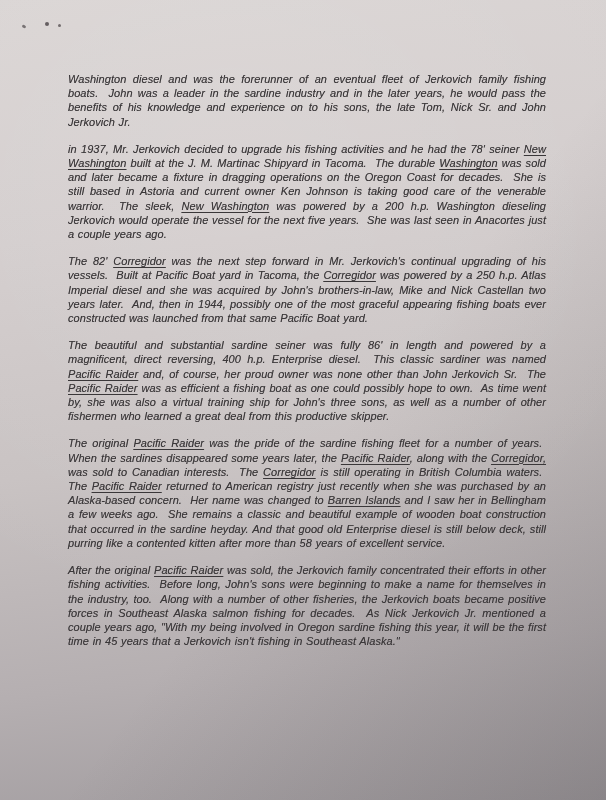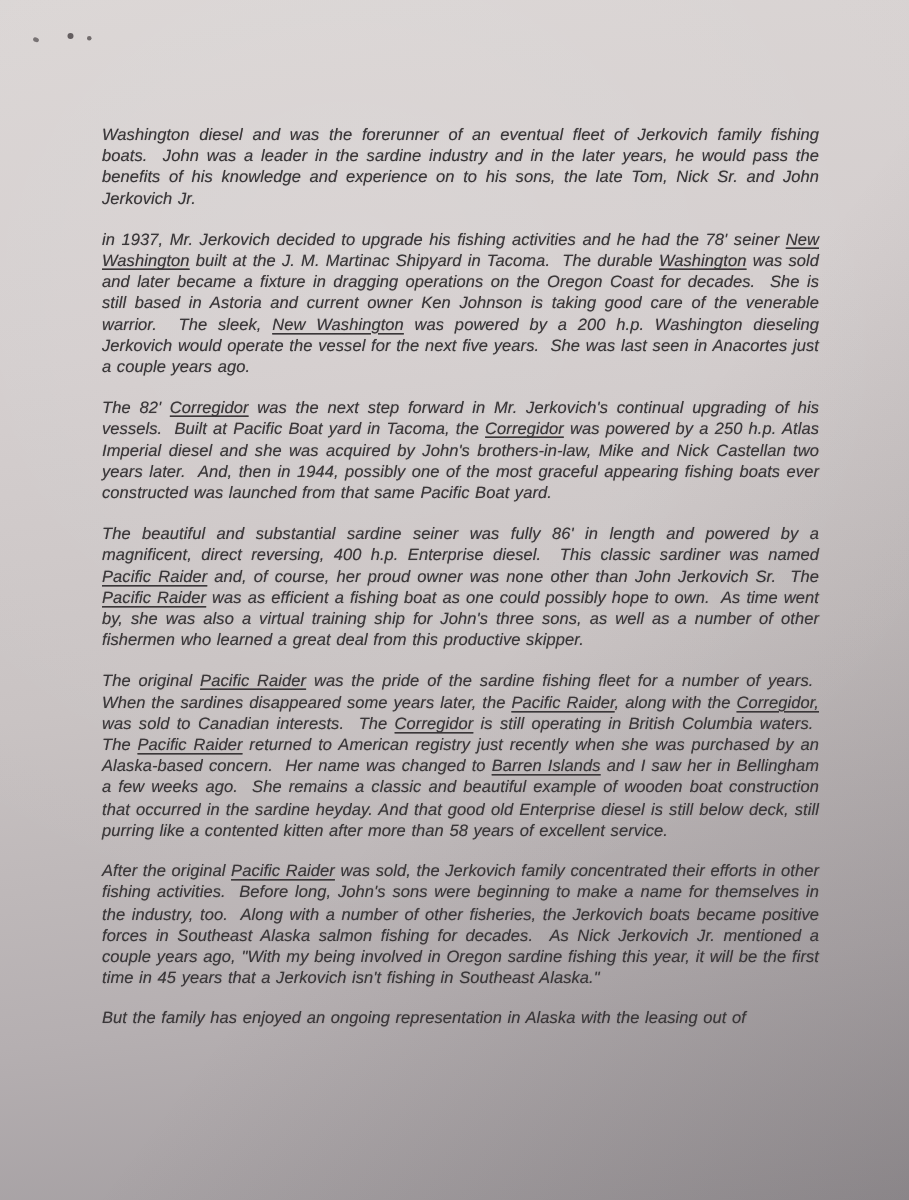--- a/index.html
+++ b/index.html
@@ -7,21 +7,21 @@
     position:relative;
     width:606px;height:800px;
     overflow:hidden;
     background:
       radial-gradient(130% 95% at 38% 22%, rgba(255,255,255,0.10), rgba(255,255,255,0) 60%),
       linear-gradient(to bottom right, rgba(0,0,0,0) 55%, rgba(60,56,60,0.22) 100%),
       linear-gradient(173deg, #dad5d4 0%, #d3cdcd 28%, #c8c2c2 55%, #b5afb1 80%, #a09b9e 100%);
   }
   .text-block{
     position:absolute;
-    left:68px; top:83px; width:478px;
+    left:68px; top:72px; width:478px;
     color:#3a3739;
     font-family:"Liberation Sans", sans-serif;
     font-style:italic;
     font-size:11px;
     line-height:14.2px;
     text-align:justify;
     letter-spacing:0.05px;
     word-spacing:0.6px;
     text-shadow:0 0 0.6px rgba(58,55,57,0.55);
   }
@@ -48,15 +48,14 @@
   <span class="speck s1"></span>
   <span class="speck s2"></span>
   <span class="speck s3"></span>
   <div class="text-block">
       <p class="para"><span class="seg">Washington diesel and was the forerunner of an eventual fleet of Jerkovich family fishing boats.&nbsp; John was a leader in the sardine industry and in the later years, he would pass the benefits of his knowledge and experience on to his sons, the late Tom, Nick Sr. and John Jerkovich Jr.</span></p>
       <p class="para"><span class="seg">in 1937, Mr. Jerkovich decided to upgrade his fishing activities and he had the 78' seiner </span><span class="seg u">New Washington</span><span class="seg"> built at the J. M. Martinac Shipyard in Tacoma.&nbsp;  The durable </span><span class="seg u">Washington</span><span class="seg"> was sold and later became a fixture in dragging operations on the Oregon Coast for decades.&nbsp; She is still based in Astoria and current owner Ken Johnson is taking good care of the venerable warrior.&nbsp; The sleek, </span><span class="seg u">New Washington</span><span class="seg"> was powered by a 200 h.p. Washington dieseling Jerkovich would operate the vessel for the next five years.&nbsp; She was last seen in Anacortes just a couple years ago.</span></p>
       <p class="para"><span class="seg">The 82' </span><span class="seg u">Corregidor</span><span class="seg"> was the next step forward in Mr. Jerkovich's continual upgrading of his vessels.&nbsp; Built at Pacific Boat yard in Tacoma, the </span><span class="seg u">Corregidor</span><span class="seg"> was powered by a 250 h.p. Atlas Imperial diesel and she was acquired by John's brothers-in-law, Mike and Nick Castellan two years later.&nbsp; And, then in 1944, possibly one of the most graceful appearing fishing boats ever constructed was launched from that same Pacific Boat yard.</span></p>
       <p class="para"><span class="seg">The beautiful and substantial sardine seiner was fully 86' in length and powered by a magnificent, direct reversing, 400 h.p. Enterprise diesel.&nbsp;  This classic sardiner was named </span><span class="seg u">Pacific Raider</span><span class="seg"> and, of course, her proud owner was none other than John Jerkovich Sr.&nbsp;  The </span><span class="seg u">Pacific Raider</span><span class="seg"> was as efficient a fishing boat as one could possibly hope to own.&nbsp; As time went by, she was also a virtual training ship for John's three sons, as well as a number of other fishermen who learned a great deal from this productive skipper.</span></p>
       <p class="para"><span class="seg">The original </span><span class="seg u">Pacific Raider</span><span class="seg"> was the pride of the sardine fishing fleet for a number of years.&nbsp; When the sardines disappeared some years later, the </span><span class="seg u">Pacific Raider</span><span class="seg">, along with the </span><span class="seg u">Corregidor,</span><span class="seg"> was sold to Canadian interests.&nbsp;  The </span><span class="seg u">Corregidor</span><span class="seg"> is still operating in British Columbia waters.&nbsp; The </span><span class="seg u">Pacific Raider</span><span class="seg"> returned to American registry just recently when she was purchased by an Alaska-based concern.&nbsp;  Her name was changed to </span><span class="seg u">Barren Islands</span><span class="seg"> and I saw her in Bellingham a few weeks ago.&nbsp; She remains a classic and beautiful example of wooden boat construction that occurred in the sardine heyday. And that good old Enterprise diesel is still below deck, still purring like a contented kitten after more than 58 years of excellent service.</span></p>
       <p class="para"><span class="seg">After the original </span><span class="seg u">Pacific Raider</span><span class="seg"> was sold, the Jerkovich family concentrated their efforts in other fishing activities.&nbsp; Before long, John's sons were beginning to make a name for themselves in the industry, too.&nbsp; Along with a number of other fisheries, the Jerkovich boats became positive forces in Southeast Alaska salmon fishing for decades.&nbsp; As Nick Jerkovich Jr. mentioned a couple years ago, "With my being involved in Oregon sardine fishing this year, it will be the first time in 45 years that a Jerkovich isn't fishing in Southeast Alaska."</span></p>
-      <p class="para"><span class="seg">But the family has enjoyed an ongoing representation in Alaska with the leasing out of</span></p>
     </div>
 </div>
 
 </body></html>

